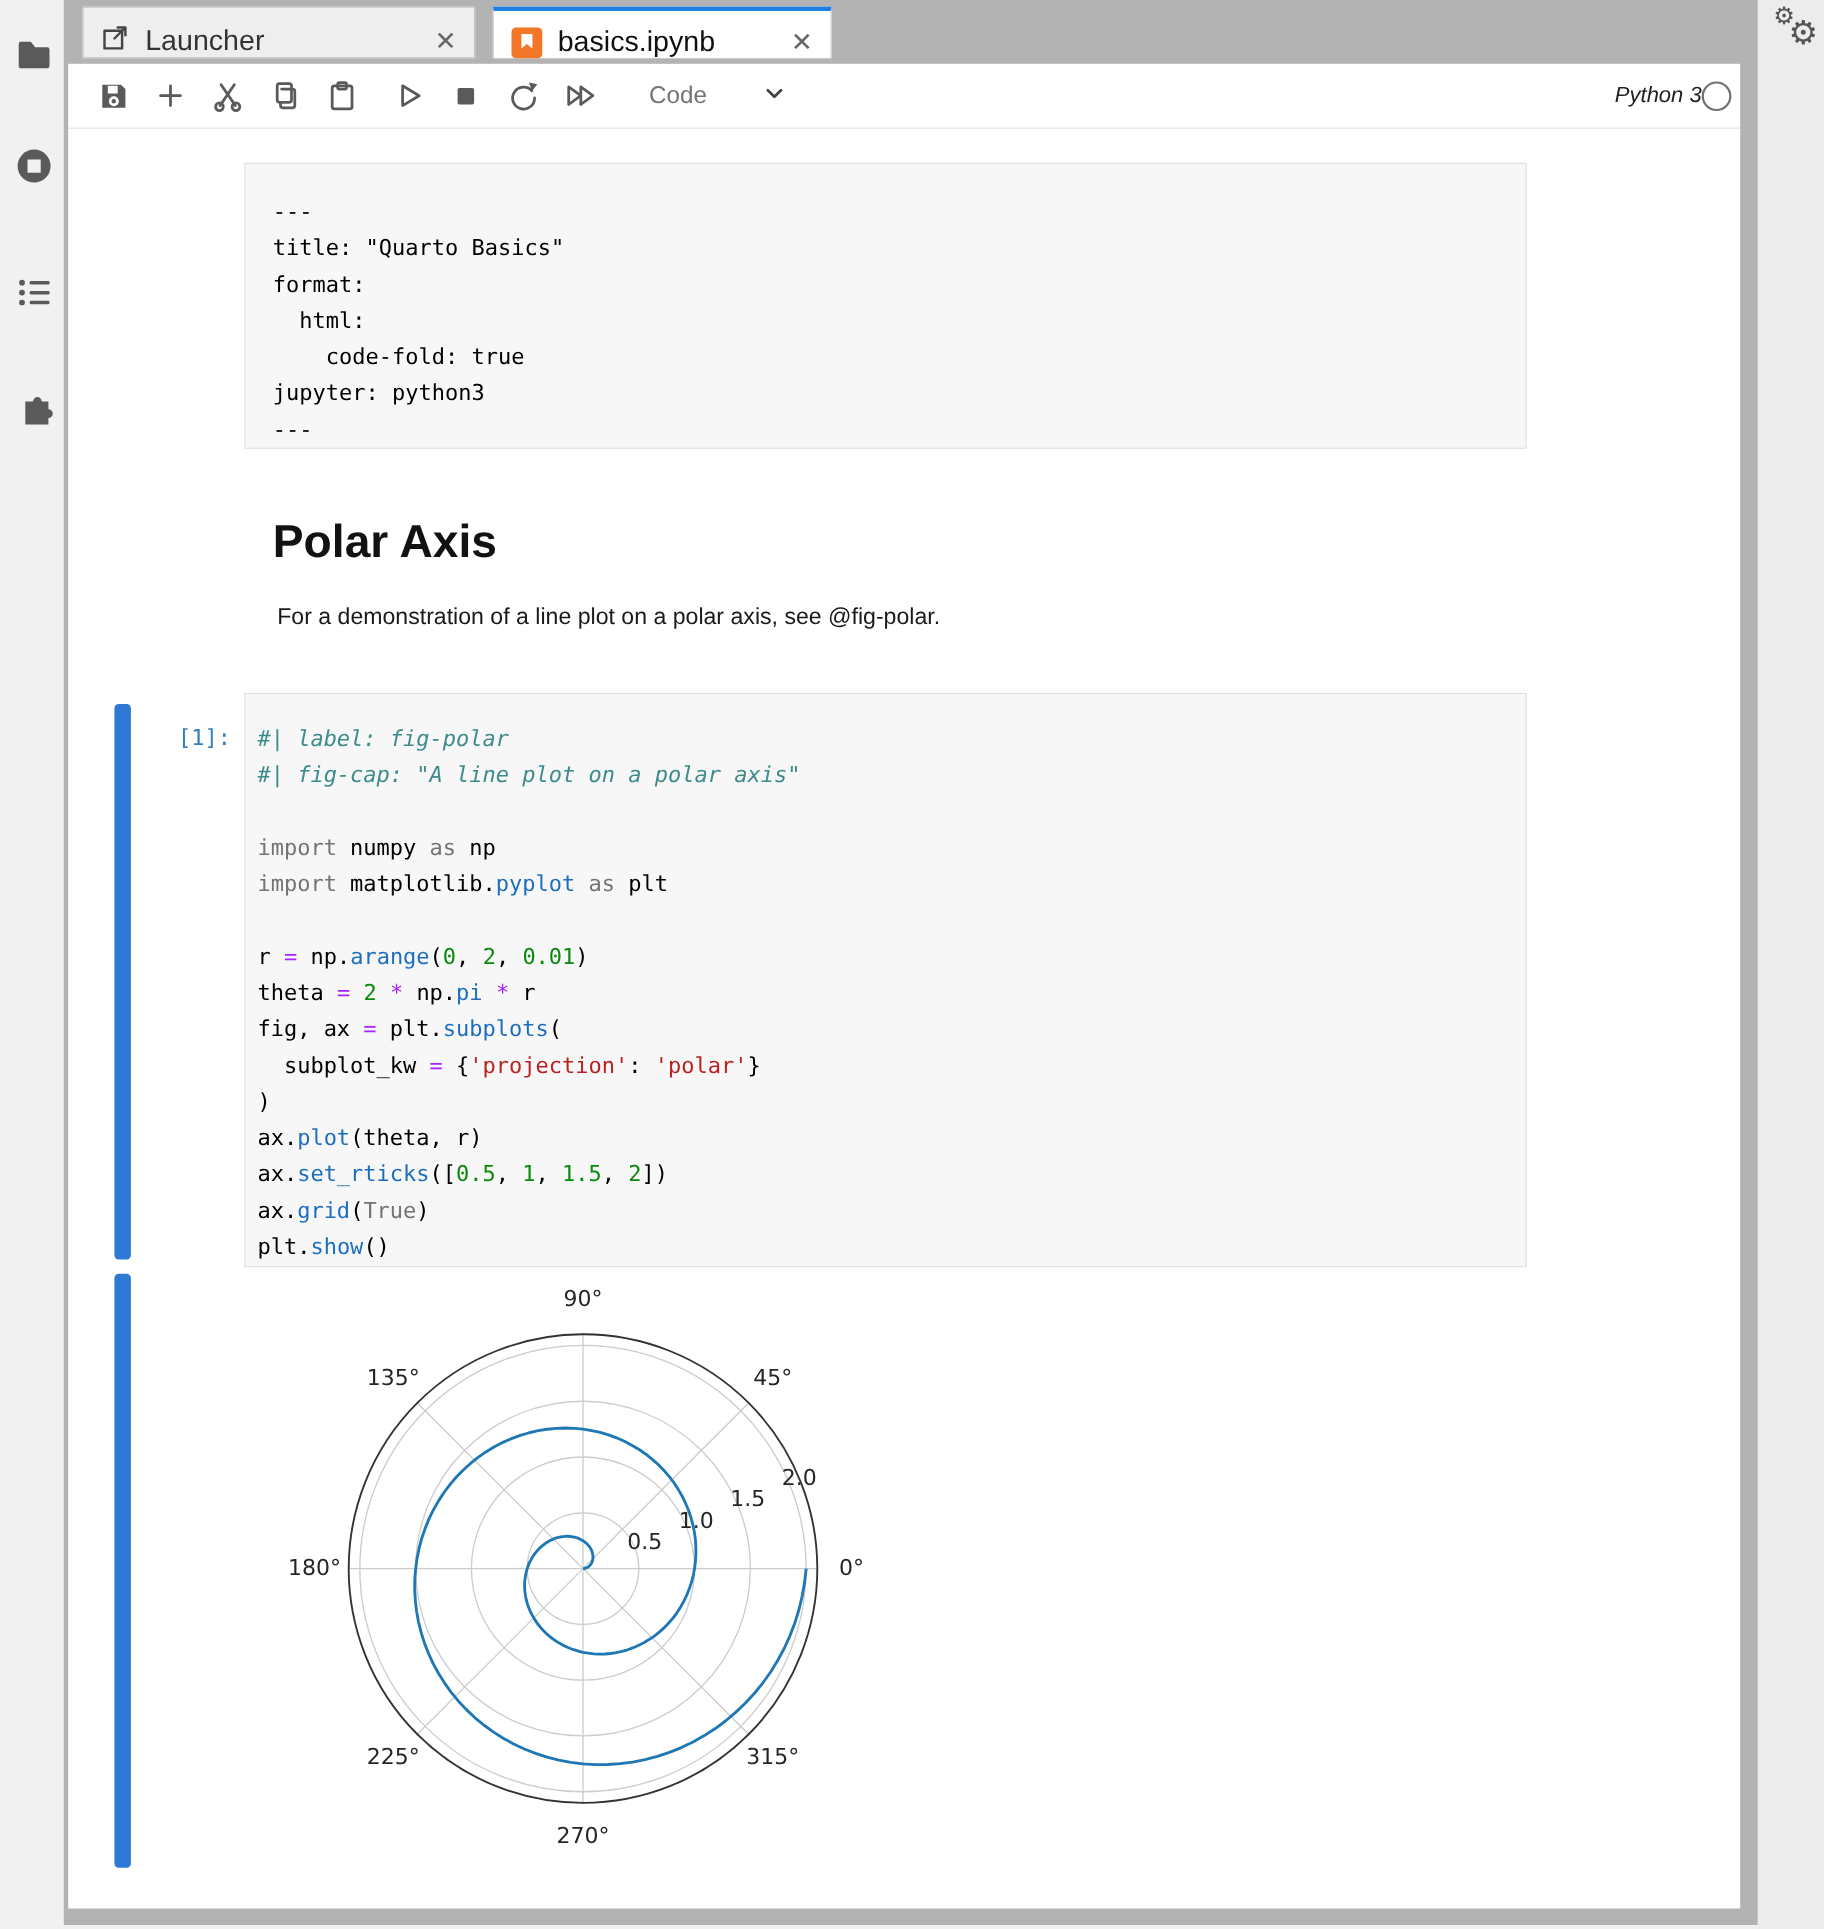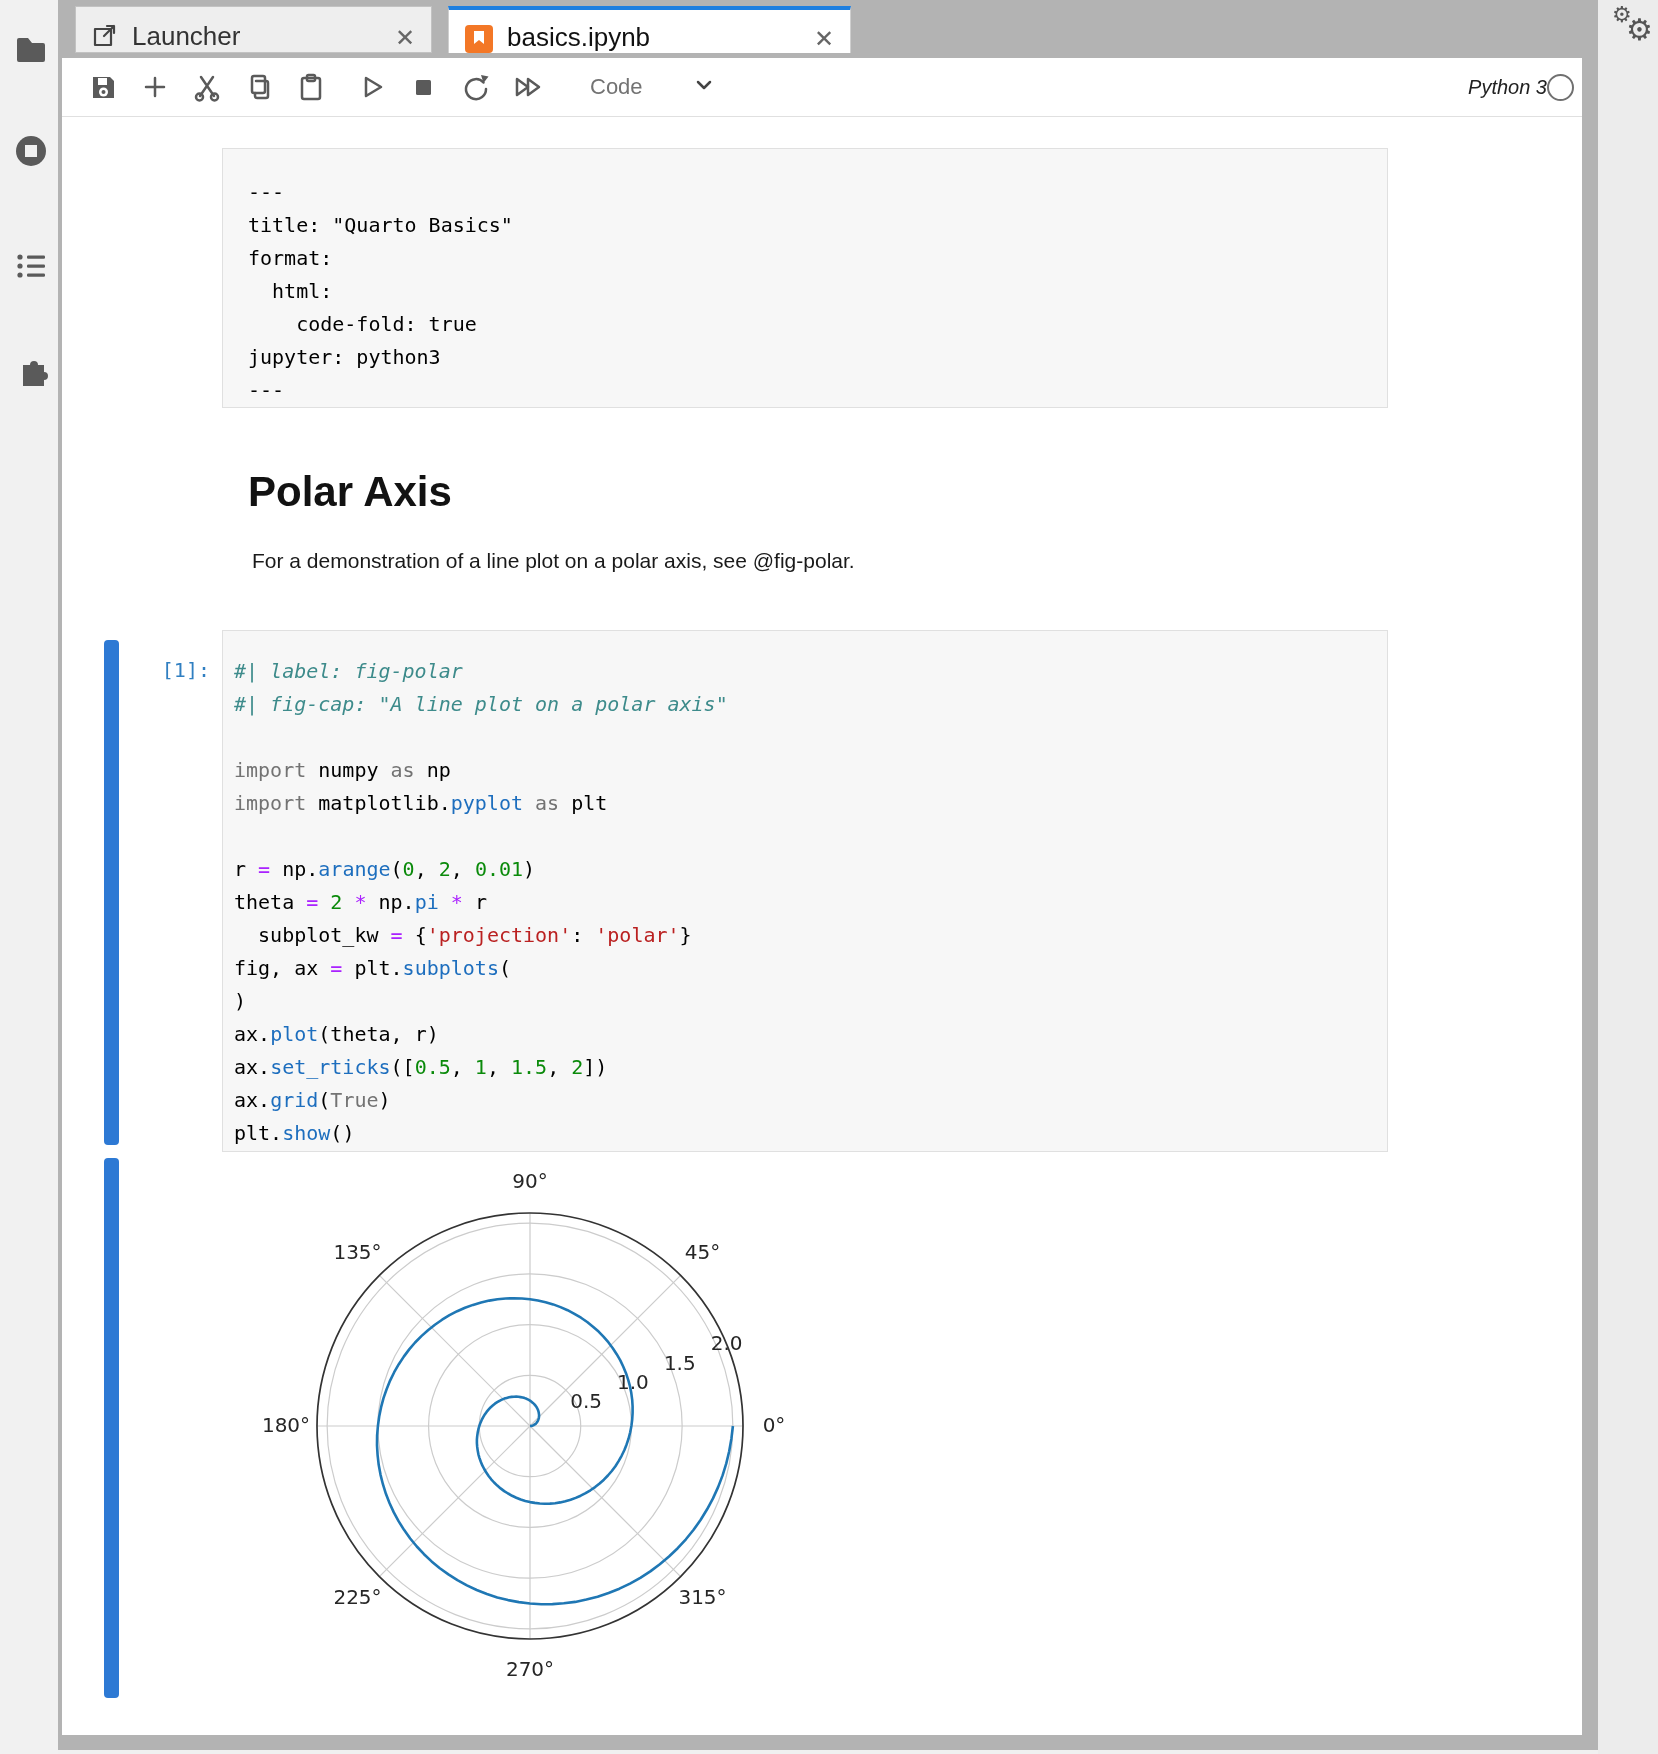--- a/index.html
+++ b/index.html
@@ -13,21 +13,21 @@
   .left-sidebar{position:absolute;left:0;top:0;width:58px;height:1754px;background:#f1f1f1;}
   .sidebar-icon{position:absolute;left:13px;width:36px;height:36px;cursor:pointer;}
   .main-frame{position:absolute;left:58px;top:0;width:1540px;height:1750px;background:#b3b3b3;}
   .right-strip{position:absolute;left:1598px;top:0;width:60px;height:1754px;background:#ececec;}
   .gears{position:absolute;left:1610px;top:2px;width:48px;height:46px;color:#555;cursor:pointer;}
   .gears .g1{position:absolute;left:2px;top:0px;font-size:22px;}
   .gears .g2{position:absolute;left:16px;top:10px;font-size:30px;}
   
   .tab{position:absolute;top:6px;height:47px;display:flex;align-items:flex-end;box-sizing:border-box;cursor:pointer;}
   .tab-launcher{left:75px;width:357px;background:#eeeeee;border:1px solid #c2c2c2;padding:0 14px 0 16px;}
-  .tab-basics{left:448px;width:403px;background:#ffffff;border-left:1px solid #cfcfcf;border-right:1px solid #cfcfcf;border-top:4px solid #1e7fe0;padding:0 14px 0 16px;}
+  .tab-basics{left:448px;width:308px;background:#ffffff;border-left:1px solid #cfcfcf;border-right:1px solid #cfcfcf;border-top:4px solid #1e7fe0;padding:0 14px 0 16px;}
   .tab-label{font-size:26px;color:#333;margin-left:14px;flex:1;white-space:nowrap;overflow:hidden;}
   .tab-basics .tab-label{color:#111;}
   .tab-close{font-size:24px;color:#666;padding:0 2px;cursor:pointer;}
   .nb-icon{width:28px;height:28px;background:#f37726;border-radius:4px;position:relative;flex:0 0 auto;}
   .nb-icon svg{position:absolute;left:0;top:0;}
   
   .toolbar{position:absolute;left:62px;top:58px;width:1520px;height:59px;background:#fff;border-bottom:1px solid #e0e0e0;box-sizing:border-box;display:flex;align-items:center;padding-left:26px;}
   .tb-btn{width:30px;height:30px;margin-right:22px;flex:0 0 auto;cursor:pointer;}
   .tb-btn.gap{margin-left:8px;}
   .celltype{display:flex;align-items:center;margin-left:26px;cursor:pointer;}
@@ -207,22 +207,22 @@
 <div class="cell-box code-cell">
   <div>
       <div class="cm-line"><span class="tok-com">#| label: fig-polar</span></div>
       <div class="cm-line"><span class="tok-com">#| fig-cap: "A line plot on a polar axis"</span></div>
       <div class="cm-line">&nbsp;</div>
       <div class="cm-line"><span class="tok-kw">import</span><span> numpy </span><span class="tok-kw">as</span><span> np</span></div>
       <div class="cm-line"><span class="tok-kw">import</span><span> matplotlib.</span><span class="tok-prop">pyplot</span><span> </span><span class="tok-kw">as</span><span> plt</span></div>
       <div class="cm-line">&nbsp;</div>
       <div class="cm-line"><span>r </span><span class="tok-op">=</span><span> np.</span><span class="tok-prop">arange</span><span>(</span><span class="tok-num">0</span><span>, </span><span class="tok-num">2</span><span>, </span><span class="tok-num">0.01</span><span>)</span></div>
       <div class="cm-line"><span>theta </span><span class="tok-op">=</span><span> </span><span class="tok-num">2</span><span> </span><span class="tok-op">*</span><span> np.</span><span class="tok-prop">pi</span><span> </span><span class="tok-op">*</span><span> r</span></div>
+      <div class="cm-line"><span>fig, ax </span><span class="tok-op">=</span><span> plt.</span><span class="tok-prop">subplots</span><span>(</span></div>
       <div class="cm-line"><span>  subplot_kw </span><span class="tok-op">=</span><span> {</span><span class="tok-str">'projection'</span><span>: </span><span class="tok-str">'polar'</span><span>}</span></div>
-      <div class="cm-line"><span>fig, ax </span><span class="tok-op">=</span><span> plt.</span><span class="tok-prop">subplots</span><span>(</span></div>
       <div class="cm-line"><span>)</span></div>
       <div class="cm-line"><span>ax.</span><span class="tok-prop">plot</span><span>(theta, r)</span></div>
       <div class="cm-line"><span>ax.</span><span class="tok-prop">set_rticks</span><span>([</span><span class="tok-num">0.5</span><span>, </span><span class="tok-num">1</span><span>, </span><span class="tok-num">1.5</span><span>, </span><span class="tok-num">2</span><span>])</span></div>
       <div class="cm-line"><span>ax.</span><span class="tok-prop">grid</span><span>(</span><span class="tok-kw">True</span><span>)</span></div>
       <div class="cm-line"><span>plt.</span><span class="tok-prop">show</span><span>()</span></div>
     </div>
 </div>
 
 <div class="collapser bar-output"></div>
 <div class="figure">

